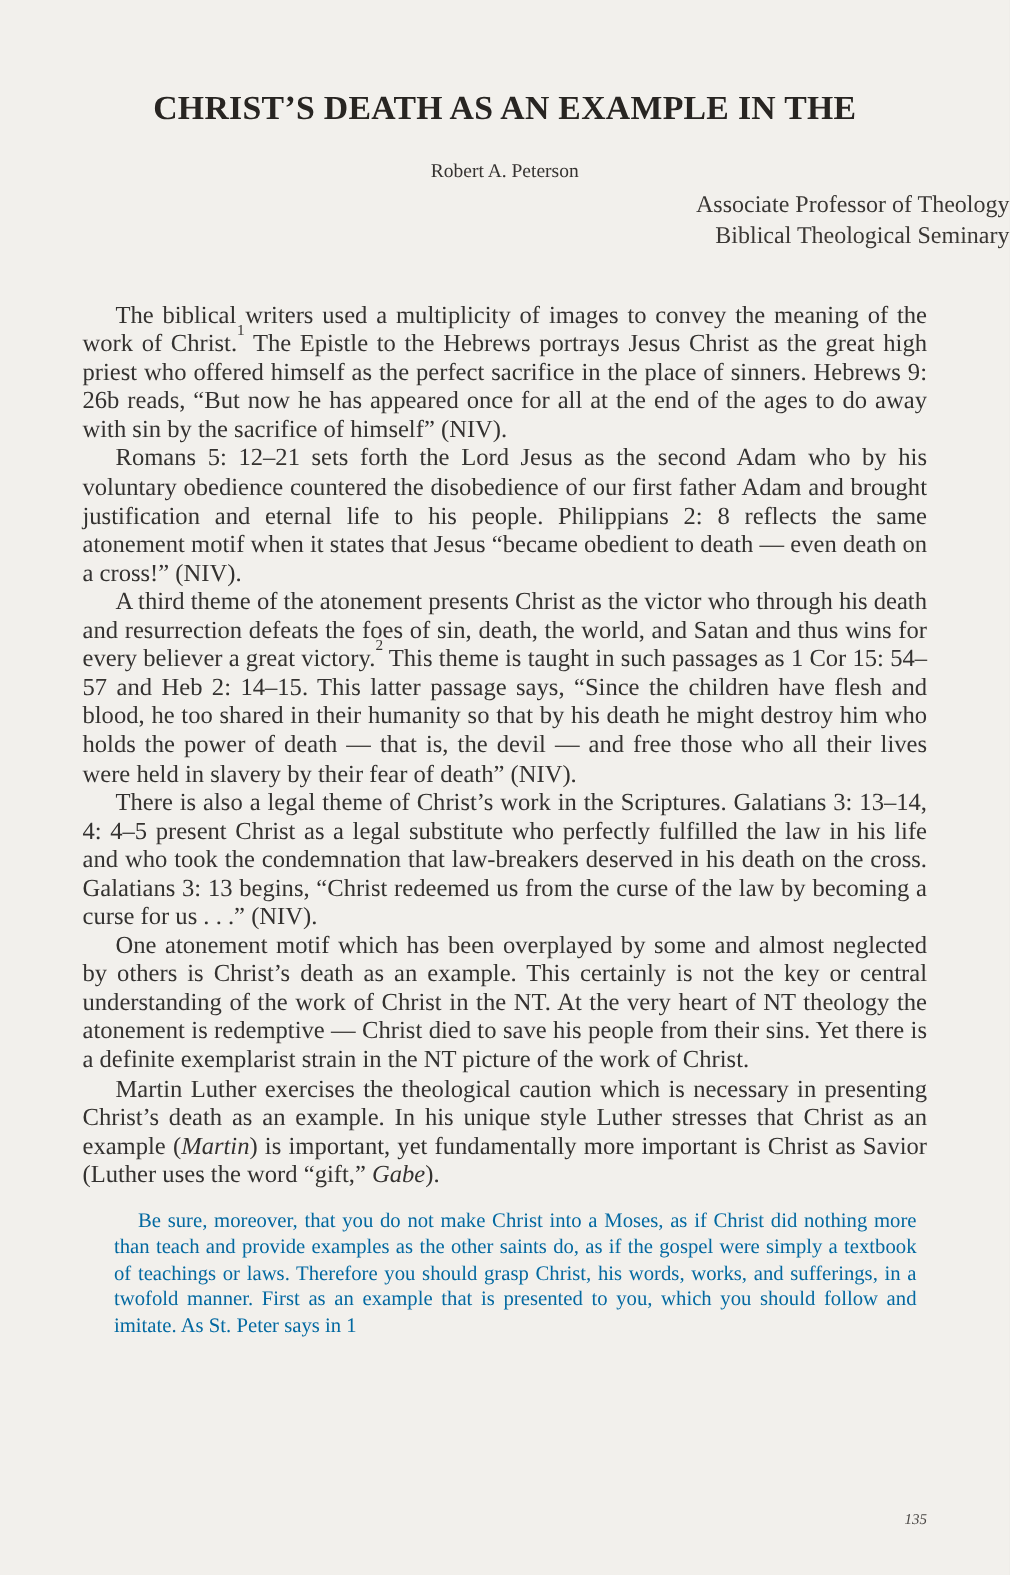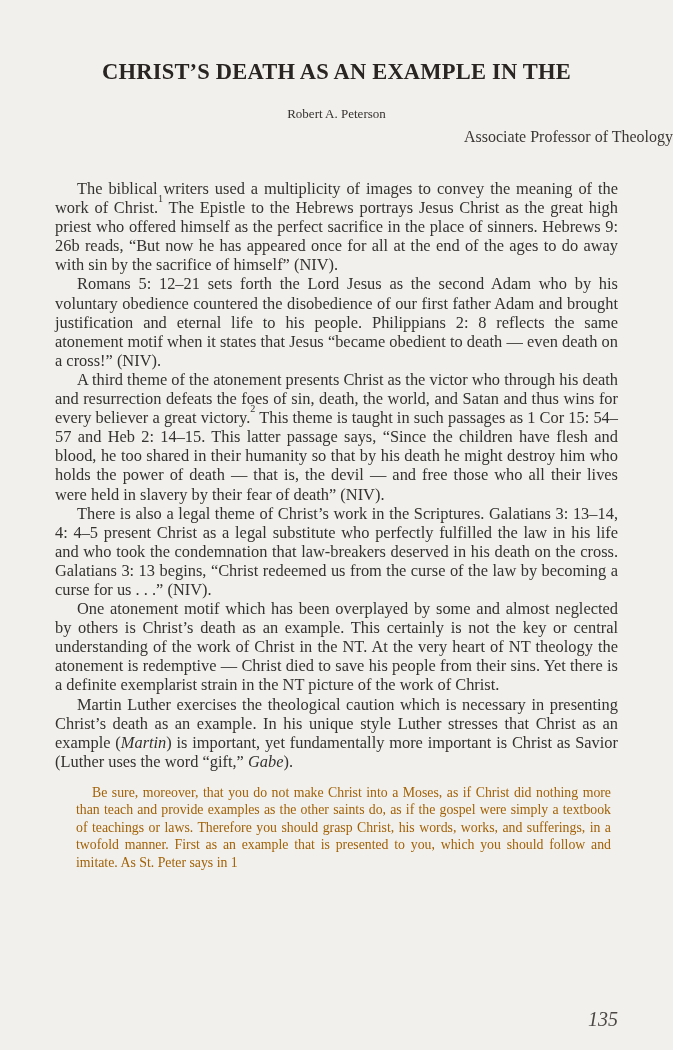--- a/index.html
+++ b/index.html
@@ -57,42 +57,43 @@
     line-height: 0;
     position: relative;
     top: -0.45em;
   }
   .quote {
     margin: 13px 7px 12px 21px;
     font-size: 13.8px;
     line-height: 17.5px;
     text-align: justify;
     text-indent: 16px;
-    color: #a16207;
+    color: #0369a1;
   }
   .pagenum {
     position: absolute;
     top: 1008px;
     right: 55px;
-    font-size: 20px;
+    font-size: 10px;
     font-style: italic;
     color: #4a4744;
   }
 </style>
 </head>
 <body>
 
 <div class="page">
 
   <h1 class="title">
     <span class="title-line">CHRIST’S DEATH AS AN EXAMPLE IN THE</span>
   </h1>
 
   <div class="author">Robert A. Peterson</div>
   <div class="affil">Associate Professor of Theology</div>
+  <div class="affil">Biblical Theological Seminary</div>
 
   <div class="body">
     <p><span>The biblical writers used a multiplicity of images to convey the meaning of the work of Christ.</span><sup>1</sup><span> The Epistle to the Hebrews portrays Jesus Christ as the great high priest who offered himself as the perfect sacrifice in the place of sinners. Hebrews 9: 26b reads, “But now he has appeared once for all at the end of the ages to do away with sin by the sacrifice of himself” (NIV).</span></p>
     <p><span>Romans 5: 12–21 sets forth the Lord Jesus as the second Adam who by his voluntary obedience countered the disobedience of our first father Adam and brought justification and eternal life to his people. Philippians 2: 8 reflects the same atonement motif when it states that Jesus “became obedient to death — even death on a cross!” (NIV).</span></p>
     <p><span>A third theme of the atonement presents Christ as the victor who through his death and resurrection defeats the foes of sin, death, the world, and Satan and thus wins for every believer a great victory.</span><sup>2</sup><span> This theme is taught in such passages as 1 Cor 15: 54–57 and Heb 2: 14–15. This latter passage says, “Since the children have flesh and blood, he too shared in their humanity so that by his death he might destroy him who holds the power of death — that is, the devil — and free those who all their lives were held in slavery by their fear of death” (NIV).</span></p>
     <p><span>There is also a legal theme of Christ’s work in the Scriptures. Galatians 3: 13–14, 4: 4–5 present Christ as a legal substitute who perfectly fulfilled the law in his life and who took the condemnation that law-breakers deserved in his death on the cross. Galatians 3: 13 begins, “Christ redeemed us from the curse of the law by becoming a curse for us . . .” (NIV).</span></p>
     <p><span>One atonement motif which has been overplayed by some and almost neglected by others is Christ’s death as an example. This certainly is not the key or central understanding of the work of Christ in the NT. At the very heart of NT theology the atonement is redemptive — Christ died to save his people from their sins. Yet there is a definite exemplarist strain in the NT picture of the work of Christ.</span></p>
     <p><span>Martin Luther exercises the theological caution which is necessary in presenting Christ’s death as an example. In his unique style Luther stresses that Christ as an example (</span><i>Martin</i><span>) is important, yet fundamentally more important is Christ as Savior (Luther uses the word “gift,” </span><i>Gabe</i><span>).</span></p>
     <blockquote class="quote"><span>Be sure, moreover, that you do not make Christ into a Moses, as if Christ did nothing more than teach and provide examples as the other saints do, as if the gospel were simply a textbook of teachings or laws. Therefore you should grasp Christ, his words, works, and sufferings, in a twofold manner. First as an example that is presented to you, which you should follow and imitate. As St. Peter says in 1</span></blockquote>
   </div>

